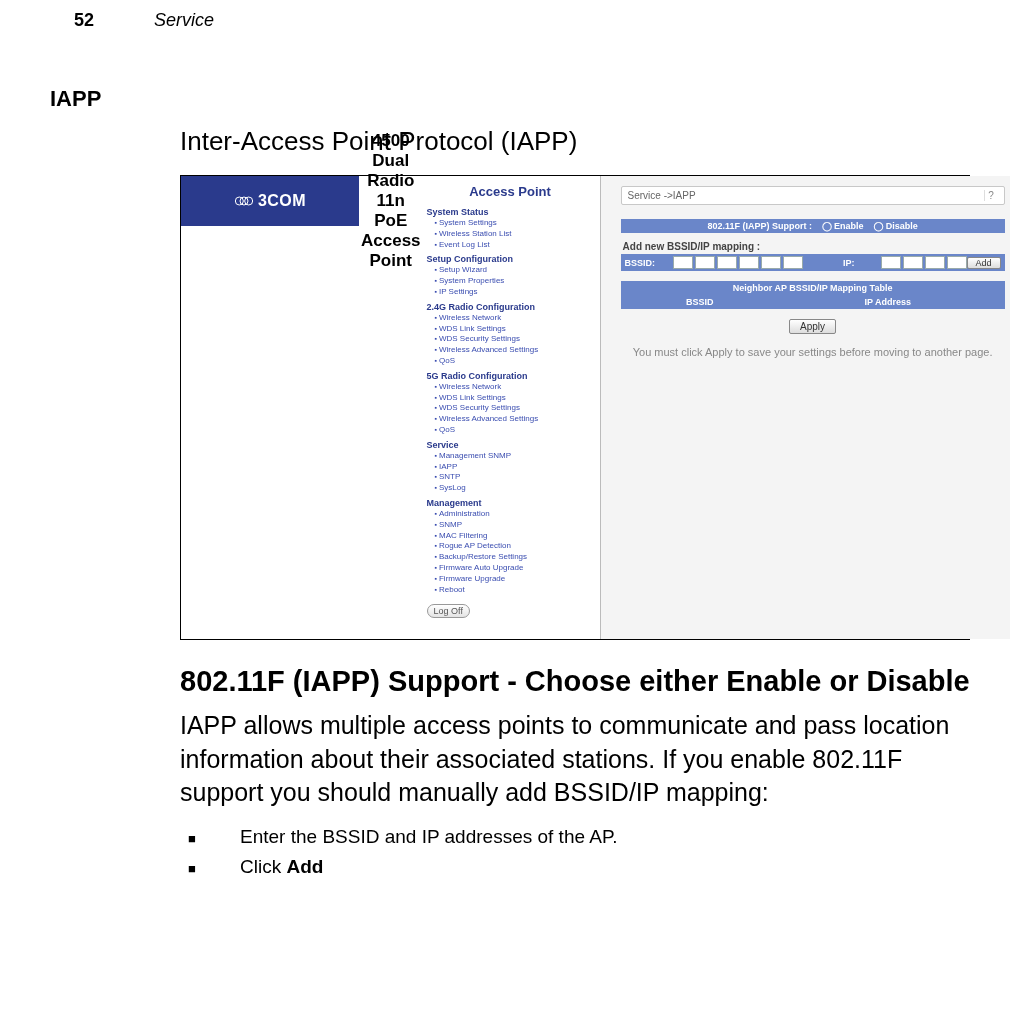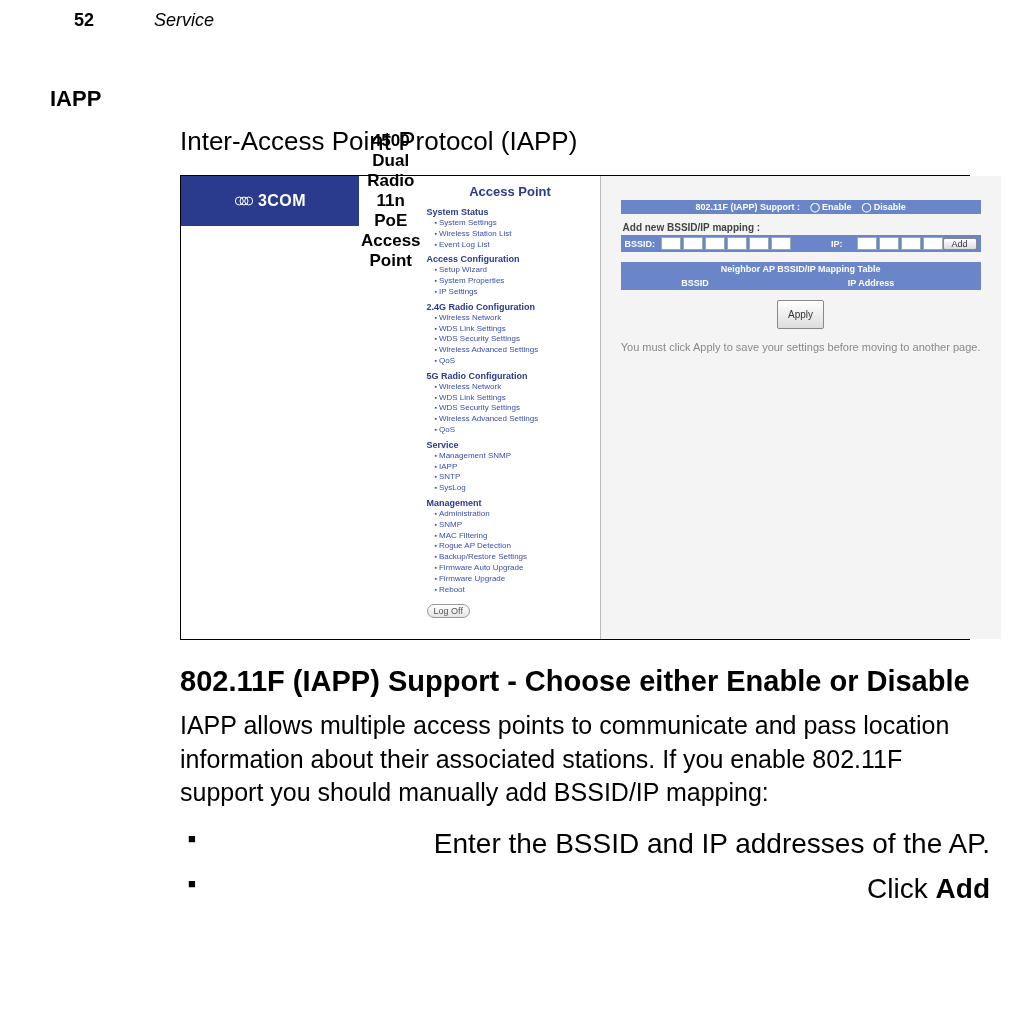--- a/index.html
+++ b/index.html
@@ -140,57 +140,57 @@
     padding: 2px 4px; display: flex; 
   }
   .bar.center { justify-content: center; }
   .bar span.lbl { color: #fff; }
   .radio { margin: 0 2px 0 10px; font-size: 9px; }
   .subtitle { font-size: 10px; font-weight: 700; margin: 8px 0 2px 2px; color: #444; }
   .row {
     background: #6a86c9; color: #fff; font-size: 9px;
     display: flex; align-items: center; padding: 2px 4px;
   }
-  .row .cell-label { font-weight: 700; padding-right: 6px; }
+  .row .cell-label { font-weight: 700; padding-right: 18px; }
   .mac-inputs { display: flex; gap: 2px; }
   .mac-inputs input, .ip-inputs input {
     width: 20px; height: 13px; font-size: 8px; border: 1px solid #9aa; padding: 0 1px;
   }
   .ip-inputs { display: flex; gap: 2px; margin-left: 8px; }
   .addbtn {
     margin-left: auto;
     font-size: 9px; padding: 0 8px; border: 1px solid #888;
     background: linear-gradient(#fff,#ddd); border-radius: 2px; color: #333;
   }
   .tblhdr {
     background: #6a86c9; color: #fff; font-weight: 700; font-size: 9px;
     display: flex; padding: 2px 4px;
   }
   .tblhdr .c1 { width: 40%; text-align: center; }
   .tblhdr .c2 { width: 60%; text-align: center; }
   .applybtn-wrap { text-align: center; margin-top: 10px; }
   .applybtn {
-    font-size: 10px; padding: 8px 10px; border: 1px solid #888;
+    font-size: 10px; padding: 1px 10px; border: 1px solid #888;
     background: linear-gradient(#fff,#ddd); border-radius: 2px; color: #333;
   }
   .hint { text-align: center; color: #888; font-size: 11px; margin-top: 12px; }
 
   
   .h2 {
     font-size: 29px; font-weight: 700; line-height: 1.2;
     margin: 24px 0 10px 0;
   }
   .para {
     font-size: 25px; font-weight: 300; line-height: 1.35;
     margin: 6px 0 12px 0;
   }
   ul.square { list-style: none; padding: 0; margin: 0; }
   ul.square > li {
-    font-size: 28px; font-weight: 300; line-height: 1.6;
-    padding-left: 60px; position: relative; text-align: right;
+    font-size: 19px; font-weight: 300; line-height: 1.6;
+    padding-left: 60px; position: relative;
   }
   ul.square > li::before {
     content: "■"; position: absolute; left: 8px; top: 0;
     font-size: 13px; color: #000; line-height: 2.6;
   }
   .bold-inline { font-weight: 700; }
 </style>
 </head>
 <body>
 
@@ -224,21 +224,21 @@
         <div class="sb">
           <div class="sb-title">Access Point</div>
 
           <div class="sb-group">System Status</div>
           <ul>
             <li>System Settings</li>
             <li>Wireless Station List</li>
             <li>Event Log List</li>
           </ul>
 
-          <div class="sb-group">Access Configuration</div>
+          <div class="sb-group">Setup Configuration</div>
           <ul>
             <li>Setup Wizard</li>
             <li>System Properties</li>
             <li>IP Settings</li>
           </ul>
 
           <div class="sb-group">2.4G Radio Configuration</div>
           <ul>
             <li>Wireless Network</li>
             <li>WDS Link Settings</li>
@@ -273,20 +273,24 @@
             <li>Backup/Restore Settings</li>
             <li>Firmware Auto Upgrade</li>
             <li>Firmware Upgrade</li>
             <li>Reboot</li>
           </ul>
 
           <span class="logoff">Log Off</span>
         </div>
 
         <div class="mp">
+          <div class="crumb">
+            <span>Service -&gt;IAPP</span>
+            <span class="q">?</span>
+          </div>
 
           <div style="height:14px"></div>
 
           <div class="bar center">
             <span class="lbl">802.11F (IAPP) Support :</span>
             <span class="radio">◯</span>
             <span>Enable</span>
             <span class="radio">◯</span>
             <span>Disable</span>
           </div>

